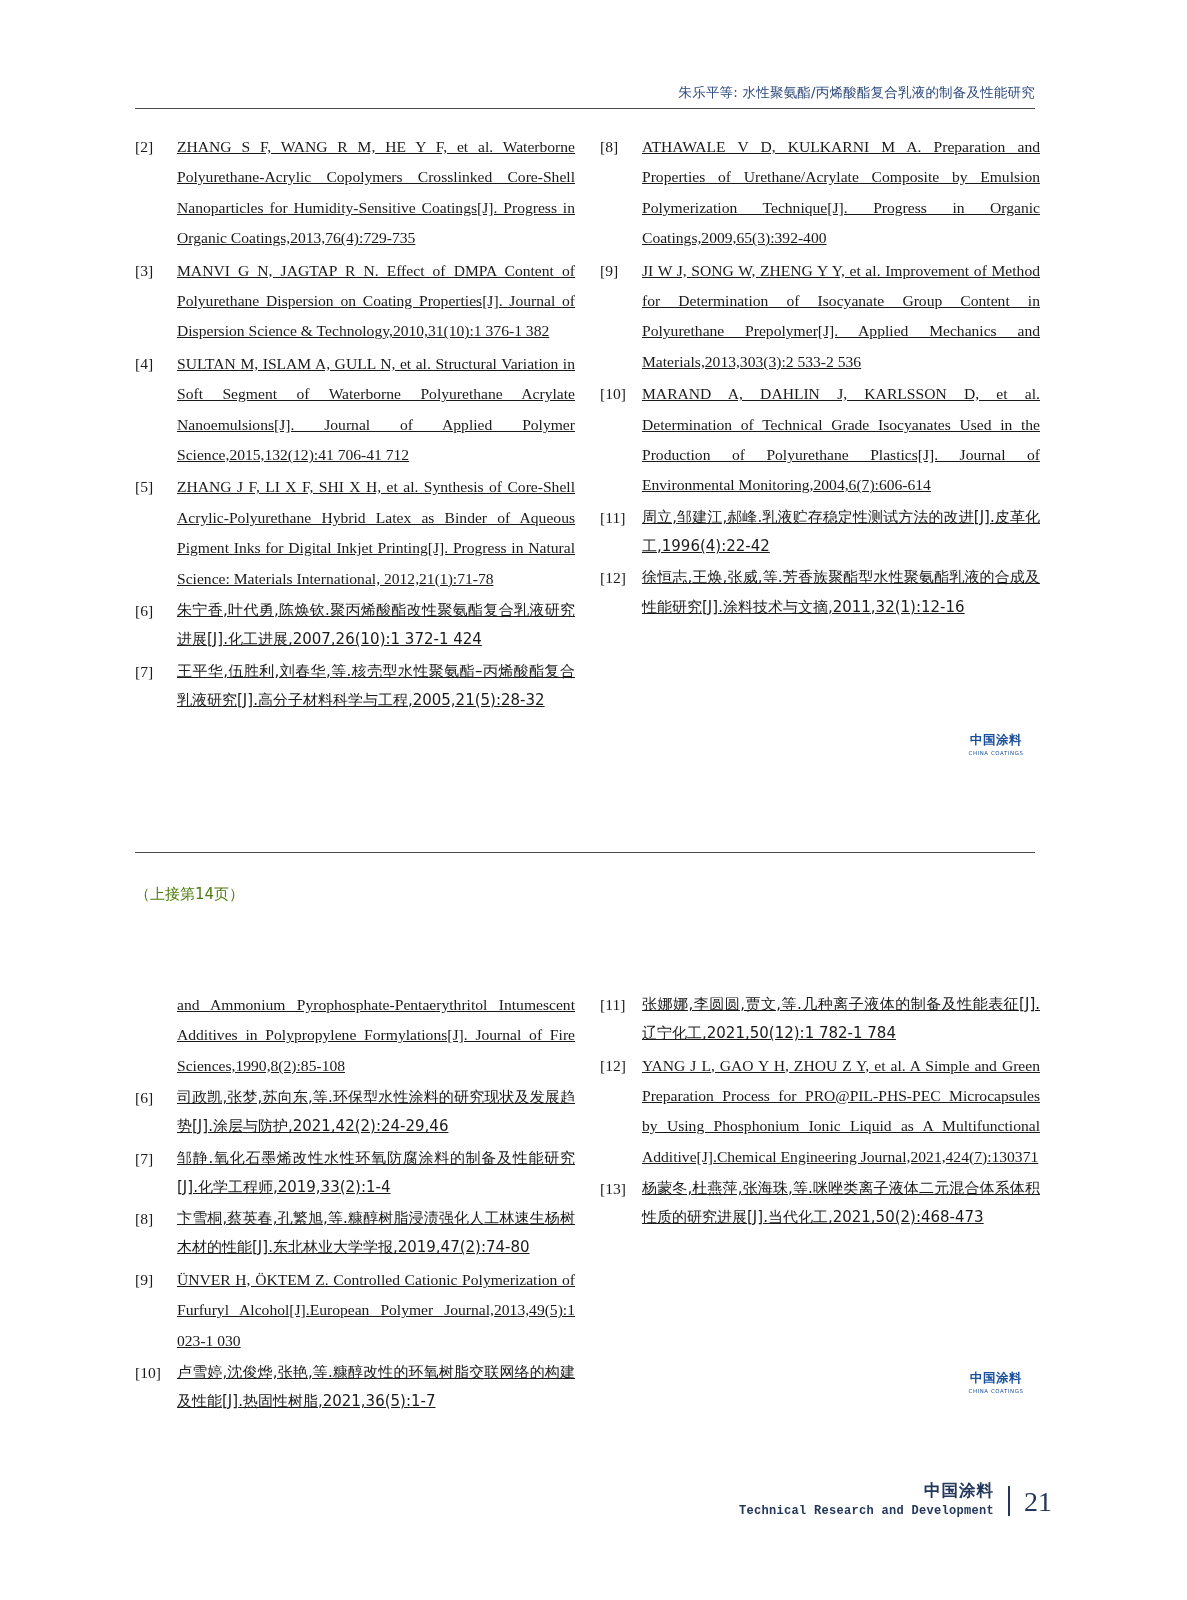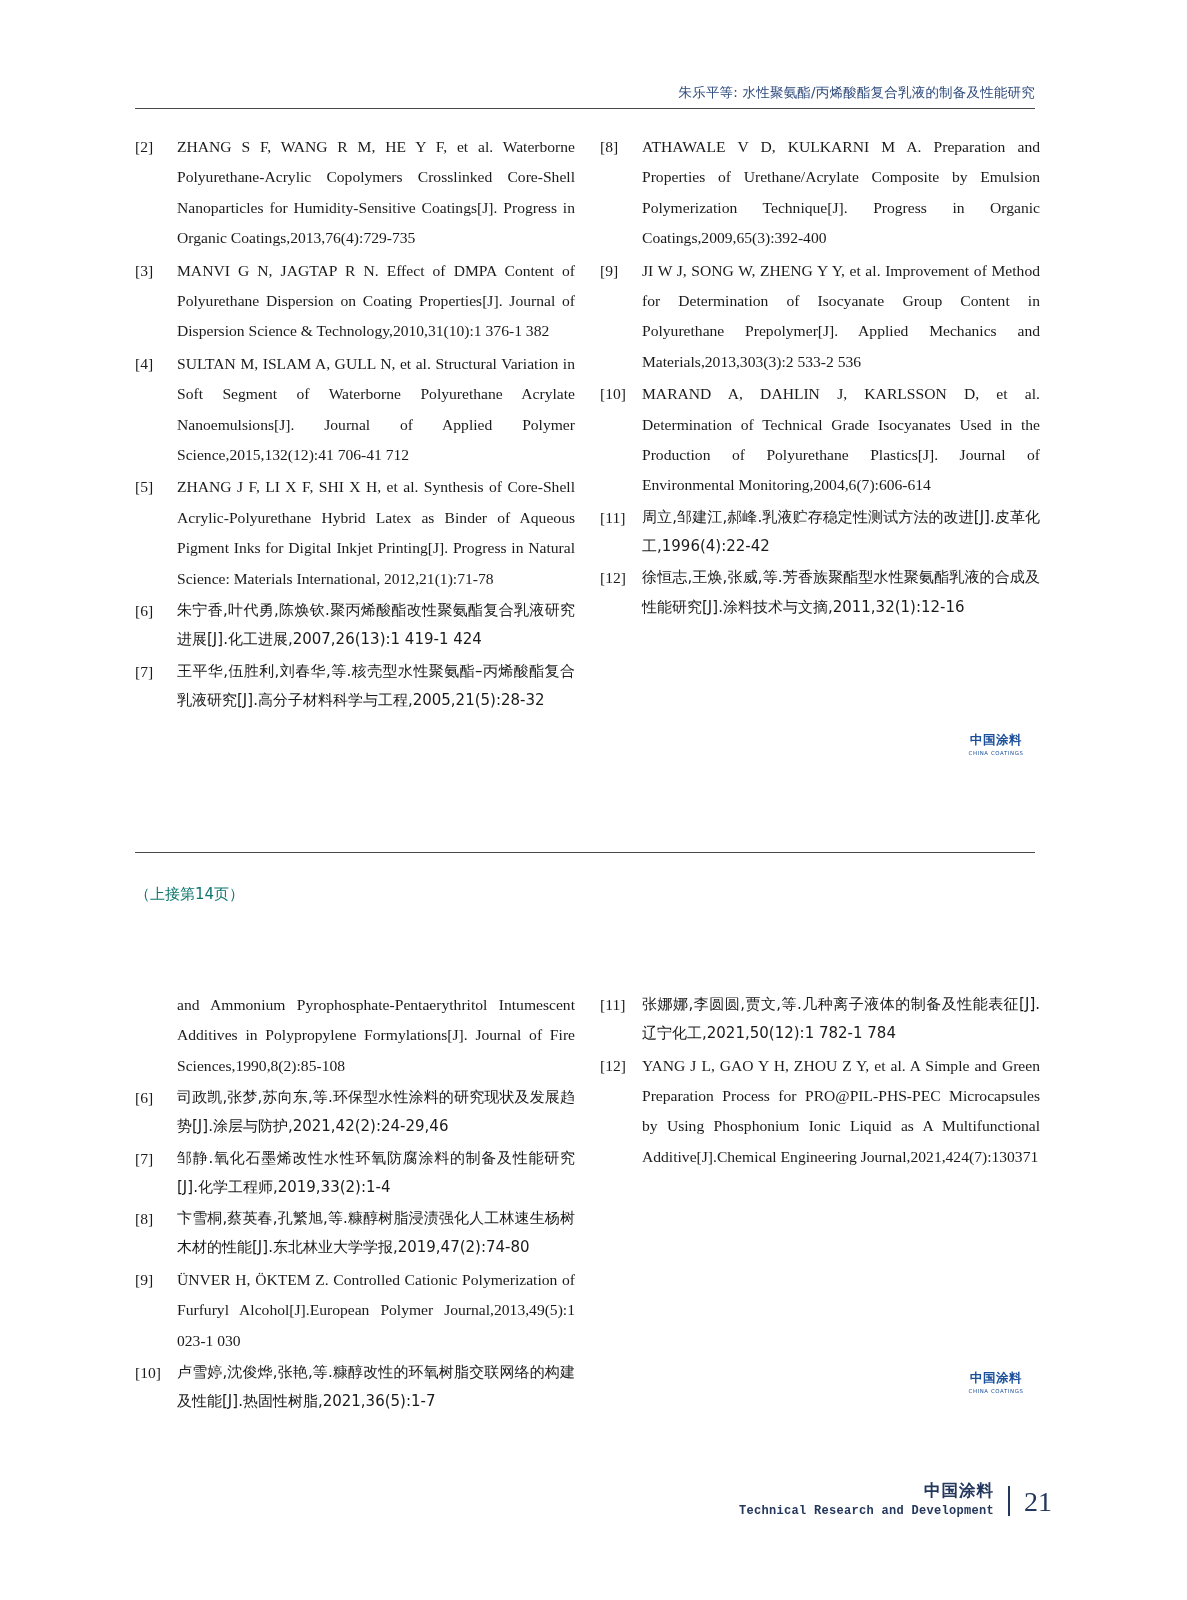--- a/index.html
+++ b/index.html
@@ -67,35 +67,36 @@
     width: 42px;
     text-align: left;
     white-space: nowrap;
   }
   .ref-num.wide { width: 42px; }
   .ref-body {
     flex: 1 1 auto;
     text-align: justify;
     text-justify: inter-word;
     hyphens: none;
+    text-decoration: underline;
   }
   .cn {
     font-family: "DejaVu Sans", sans-serif;
     font-size: 15px;
     line-height: 1.95;
   }
 
   
   .contnote {
     position: absolute;
     left: 135px;
     top: 885px;
     font-family: "DejaVu Sans", sans-serif;
     font-size: 15px;
-    color: #0f766e;
+    color: #4d7c0f;
   }
 
   
   .logo {
     position: absolute;
     width: 68px;
     text-align: center;
   }
   .logo .cnmark {
     font-family: "DejaVu Sans", sans-serif;
@@ -176,21 +177,21 @@
     <div class="ref">
       <span class="ref-num">[4]</span>
       <span class="ref-body">SULTAN M, ISLAM A, GULL N, et al. Structural Variation in Soft Segment of Waterborne Polyurethane Acrylate Nanoemulsions[J]. Journal of Applied Polymer Science,2015,132(12):41 706-41 712</span>
     </div>
     <div class="ref">
       <span class="ref-num">[5]</span>
       <span class="ref-body">ZHANG J F, LI X F, SHI X H, et al. Synthesis of Core-Shell Acrylic-Polyurethane Hybrid Latex as Binder of Aqueous Pigment Inks for Digital Inkjet Printing[J]. Progress in Natural Science: Materials International, 2012,21(1):71-78</span>
     </div>
     <div class="ref">
       <span class="ref-num">[6]</span>
-      <span class="ref-body cn">朱宁香,叶代勇,陈焕钦.聚丙烯酸酯改性聚氨酯复合乳液研究进展[J].化工进展,2007,26(13):1 419-1 424</span>
+      <span class="ref-body cn">朱宁香,叶代勇,陈焕钦.聚丙烯酸酯改性聚氨酯复合乳液研究进展[J].化工进展,2007,26(10):1 372-1 424</span>
     </div>
     <div class="ref">
       <span class="ref-num">[7]</span>
       <span class="ref-body cn">王平华,伍胜利,刘春华,等.核壳型水性聚氨酯–丙烯酸酯复合乳液研究[J].高分子材料科学与工程,2005,21(5):28-32</span>
     </div>
   </div>
 
   <div class="col col-right block1-right">
     <div class="ref">
       <span class="ref-num">[8]</span>
@@ -251,20 +252,24 @@
   </div>
 
   <div class="col col-right block2-right">
     <div class="ref">
       <span class="ref-num wide">[11]</span>
       <span class="ref-body cn">张娜娜,李圆圆,贾文,等.几种离子液体的制备及性能表征[J].辽宁化工,2021,50(12):1 782-1 784</span>
     </div>
     <div class="ref">
       <span class="ref-num wide">[12]</span>
       <span class="ref-body">YANG J L, GAO Y H, ZHOU Z Y, et al. A Simple and Green Preparation Process for PRO@PIL-PHS-PEC Microcapsules by Using Phosphonium Ionic Liquid as A Multifunctional Additive[J].Chemical Engineering Journal,2021,424(7):130371</span>
+    </div>
+    <div class="ref">
+      <span class="ref-num wide">[13]</span>
+      <span class="ref-body cn">杨蒙冬,杜燕萍,张海珠,等.咪唑类离子液体二元混合体系体积性质的研究进展[J].当代化工,2021,50(2):468-473</span>
     </div>
   </div>
 
   <div class="logo logo-2">
     <div class="cnmark">中国涂料</div>
     <div class="enmark">CHINA COATINGS</div>
   </div>
 
   <div class="footer">
     <div class="footer-txt">

